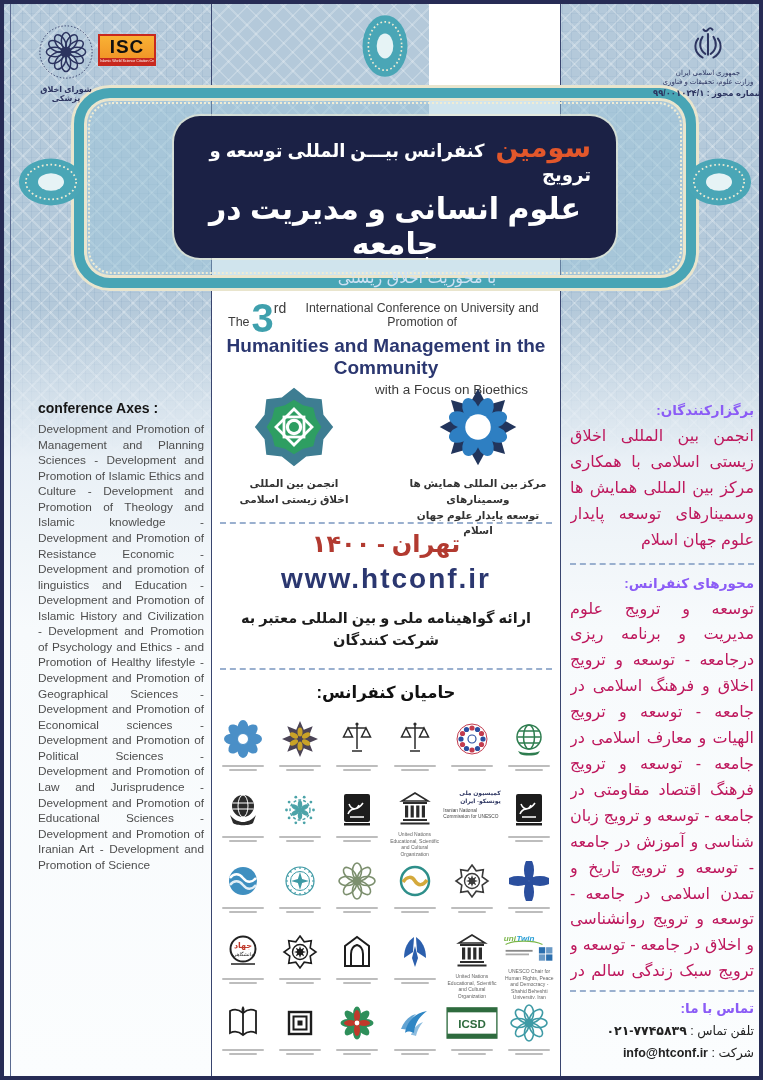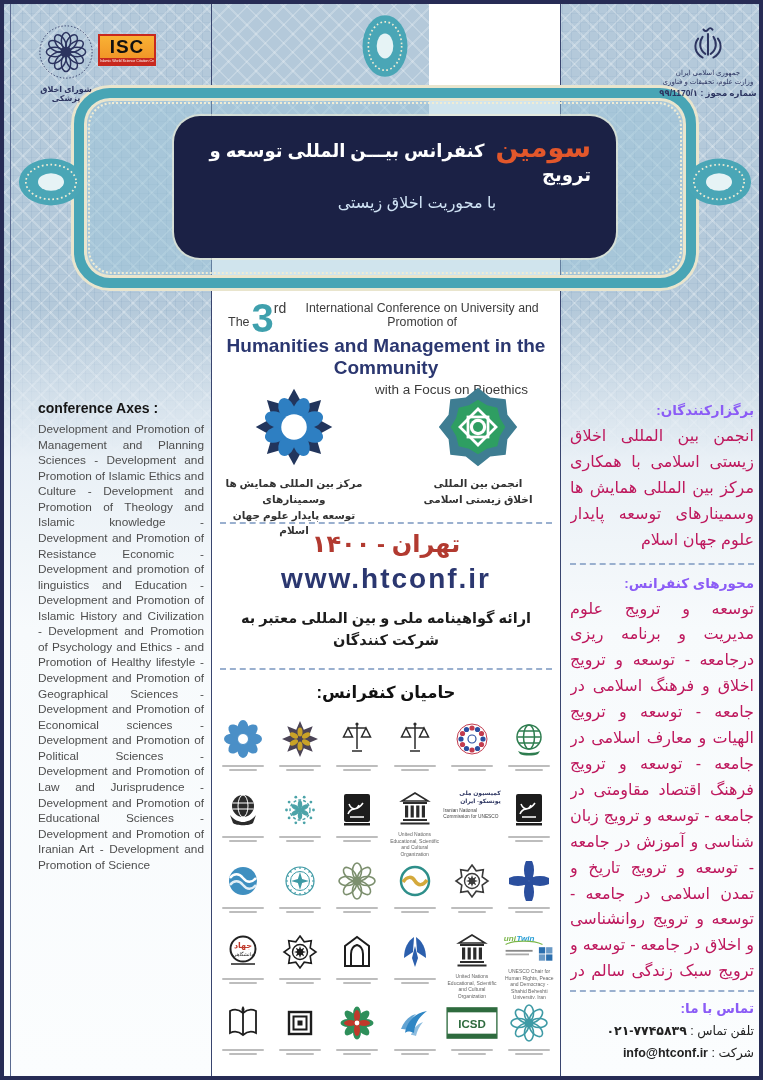--- a/index.html
+++ b/index.html
@@ -114,20 +114,21 @@
         <ellipse cx="40" cy="30" rx="37" ry="27" fill="#4aa6b6"></ellipse>
         <ellipse cx="40" cy="30" rx="29" ry="20" fill="none" stroke="#f0ecd4" stroke-width="2" stroke-dasharray="2 3"></ellipse>
         <ellipse cx="40" cy="30" rx="15" ry="10" fill="#e6f3f5"></ellipse>
       </svg></div>
 
   <div class="banner">
     <div class="banner-l1">
       <span class="hl" style="color:#e2572b">سومین</span>
       <span>کنفرانس بیـــن المللی توسعه و ترویج</span>
     </div>
+    <div class="banner-l2">علوم انسانی و مدیریت در جامعه</div>
     <div class="banner-l3" style="color:#cfe2f4">با محوریت اخلاق زیستی</div>
   </div>
 
   <div class="stamp">
     <div id="stamp-svg"><svg viewBox="0 0 60 60" width="56" height="56">
           <circle cx="30" cy="30" r="28" fill="none" stroke="#2c3460" stroke-width="1" stroke-dasharray="1.5 2"></circle>
           <ellipse cx="30" cy="18" rx="5" ry="9" fill="none" stroke="#2c3460" stroke-width="1.6" transform="rotate(0 30 30)"></ellipse>
           <ellipse cx="30" cy="18" rx="5" ry="9" fill="none" stroke="#2c3460" stroke-width="1.6" transform="rotate(30 30 30)"></ellipse>
           <ellipse cx="30" cy="18" rx="5" ry="9" fill="none" stroke="#2c3460" stroke-width="1.6" transform="rotate(60 30 30)"></ellipse>
           <ellipse cx="30" cy="18" rx="5" ry="9" fill="none" stroke="#2c3460" stroke-width="1.6" transform="rotate(90 30 30)"></ellipse>
@@ -154,35 +155,51 @@
             <path d="M20 11v23"></path>
             <path d="M14 14c-4 6-4 14 3 19"></path>
             <path d="M26 14c4 6 4 14-3 19"></path>
             <path d="M9 16c-5 7-4 16 5 21"></path>
             <path d="M31 16c5 7 4 16-5 21"></path>
             <path d="M15 6c1.7 2.2 3.3 2.2 5 0s3.3-2.2 5 0"></path>
           </g>
         </svg></div>
     <div class="emblem-line">جمهوری اسلامی ایران</div>
     <div class="emblem-line">وزارت علوم، تحقیقات و فناوری</div>
-    <div class="emblem-license">شماره مجوز : ۹۹/1170/۱</div>
+    <div class="emblem-license">شماره مجوز : ۹۹/۰۰۱۰۳۴/۱</div>
   </div>
 
   <div class="title-en">
     <div class="t-row1">
       <span class="t-the">The</span>
       <span class="t-num">3</span>
       <span class="t-ord">rd</span>
       <span class="t-l1">International Conference on University and Promotion of</span>
     </div>
     <div class="t-l2">Humanities and Management in the Community</div>
     <div class="t-l3">with a Focus on Bioethics</div>
   </div>
 
   <div class="org-logos">
+    <div class="org-item">
+      <div id="logo-green"><svg viewBox="0 0 90 90" width="82" height="82">
+            <polygon points="45.0,2.0 58.4,12.7 75.4,14.6 77.3,31.6 88.0,45.0 77.3,58.4 75.4,75.4 58.4,77.3 45.0,88.0 31.6,77.3 14.6,75.4 12.7,58.4 2.0,45.0 12.7,31.6 14.6,14.6 31.6,12.7" fill="#3e7d92"></polygon>
+            <polygon points="45.0,15.0 54.9,21.0 66.2,23.8 69.0,35.1 75.0,45.0 69.0,54.9 66.2,66.2 54.9,69.0 45.0,75.0 35.1,69.0 23.8,66.2 21.0,54.9 15.0,45.0 21.0,35.1 23.8,23.8 35.1,21.0" fill="#2e9e62"></polygon>
+            <g fill="none" stroke="#fff" stroke-width="3">
+              <rect x="31" y="31" width="28" height="28" transform="rotate(45 45 45)"></rect>
+              <rect x="34" y="34" width="22" height="22"></rect>
+            </g>
+            <circle cx="45" cy="45" r="9" fill="#fff"></circle>
+            <circle cx="45" cy="45" r="5.5" fill="#2e9e62"></circle>
+          </svg></div>
+      <div class="org-cap">
+        <span>انجمن بین المللی</span><br>
+        <span>اخلاق زیستی اسلامی</span>
+      </div>
+    </div>
     <div class="org-item">
       <div id="logo-flower"><svg viewBox="0 0 90 90" width="82" height="82">
             <polygon points="45,3 56,23 45,35 34,23" fill="#22355c" transform="rotate(0 45 45)"></polygon>
             <polygon points="45,3 56,23 45,35 34,23" fill="#22355c" transform="rotate(45 45 45)"></polygon>
             <polygon points="45,3 56,23 45,35 34,23" fill="#22355c" transform="rotate(90 45 45)"></polygon>
             <polygon points="45,3 56,23 45,35 34,23" fill="#22355c" transform="rotate(135 45 45)"></polygon>
             <polygon points="45,3 56,23 45,35 34,23" fill="#22355c" transform="rotate(180 45 45)"></polygon>
             <polygon points="45,3 56,23 45,35 34,23" fill="#22355c" transform="rotate(225 45 45)"></polygon>
             <polygon points="45,3 56,23 45,35 34,23" fill="#22355c" transform="rotate(270 45 45)"></polygon>
             <polygon points="45,3 56,23 45,35 34,23" fill="#22355c" transform="rotate(315 45 45)"></polygon>
@@ -194,36 +211,20 @@
             <ellipse cx="45" cy="24" rx="8.5" ry="13" fill="#2e7fc2" transform="rotate(247.5 45 45)"></ellipse>
             <ellipse cx="45" cy="24" rx="8.5" ry="13" fill="#2e7fc2" transform="rotate(292.5 45 45)"></ellipse>
             <ellipse cx="45" cy="24" rx="8.5" ry="13" fill="#2e7fc2" transform="rotate(337.5 45 45)"></ellipse>
             <circle cx="45" cy="45" r="14" fill="#fff"></circle>
           </svg></div>
       <div class="org-cap">
         <span>مرکز بین المللی همایش ها وسمینارهای</span><br>
         <span>توسعه پایدار علوم جهان اسلام</span>
       </div>
     </div>
-    <div class="org-item">
-      <div id="logo-green"><svg viewBox="0 0 90 90" width="82" height="82">
-            <polygon points="45.0,2.0 58.4,12.7 75.4,14.6 77.3,31.6 88.0,45.0 77.3,58.4 75.4,75.4 58.4,77.3 45.0,88.0 31.6,77.3 14.6,75.4 12.7,58.4 2.0,45.0 12.7,31.6 14.6,14.6 31.6,12.7" fill="#3e7d92"></polygon>
-            <polygon points="45.0,15.0 54.9,21.0 66.2,23.8 69.0,35.1 75.0,45.0 69.0,54.9 66.2,66.2 54.9,69.0 45.0,75.0 35.1,69.0 23.8,66.2 21.0,54.9 15.0,45.0 21.0,35.1 23.8,23.8 35.1,21.0" fill="#2e9e62"></polygon>
-            <g fill="none" stroke="#fff" stroke-width="3">
-              <rect x="31" y="31" width="28" height="28" transform="rotate(45 45 45)"></rect>
-              <rect x="34" y="34" width="22" height="22"></rect>
-            </g>
-            <circle cx="45" cy="45" r="9" fill="#fff"></circle>
-            <circle cx="45" cy="45" r="5.5" fill="#2e9e62"></circle>
-          </svg></div>
-      <div class="org-cap">
-        <span>انجمن بین المللی</span><br>
-        <span>اخلاق زیستی اسلامی</span>
-      </div>
-    </div>
   </div>
 
   <div class="dash" style="top:518px"></div>
   <div class="city">تهران - ۱۴۰۰</div>
   <div class="website">www.htconf.ir</div>
   <div class="cert">
     <span>ارائه گواهینامه ملی و بین المللی معتبر به</span><br>
     <span>شرکت کنندگان</span>
   </div>
   <div class="dash" style="top:664px"></div>

